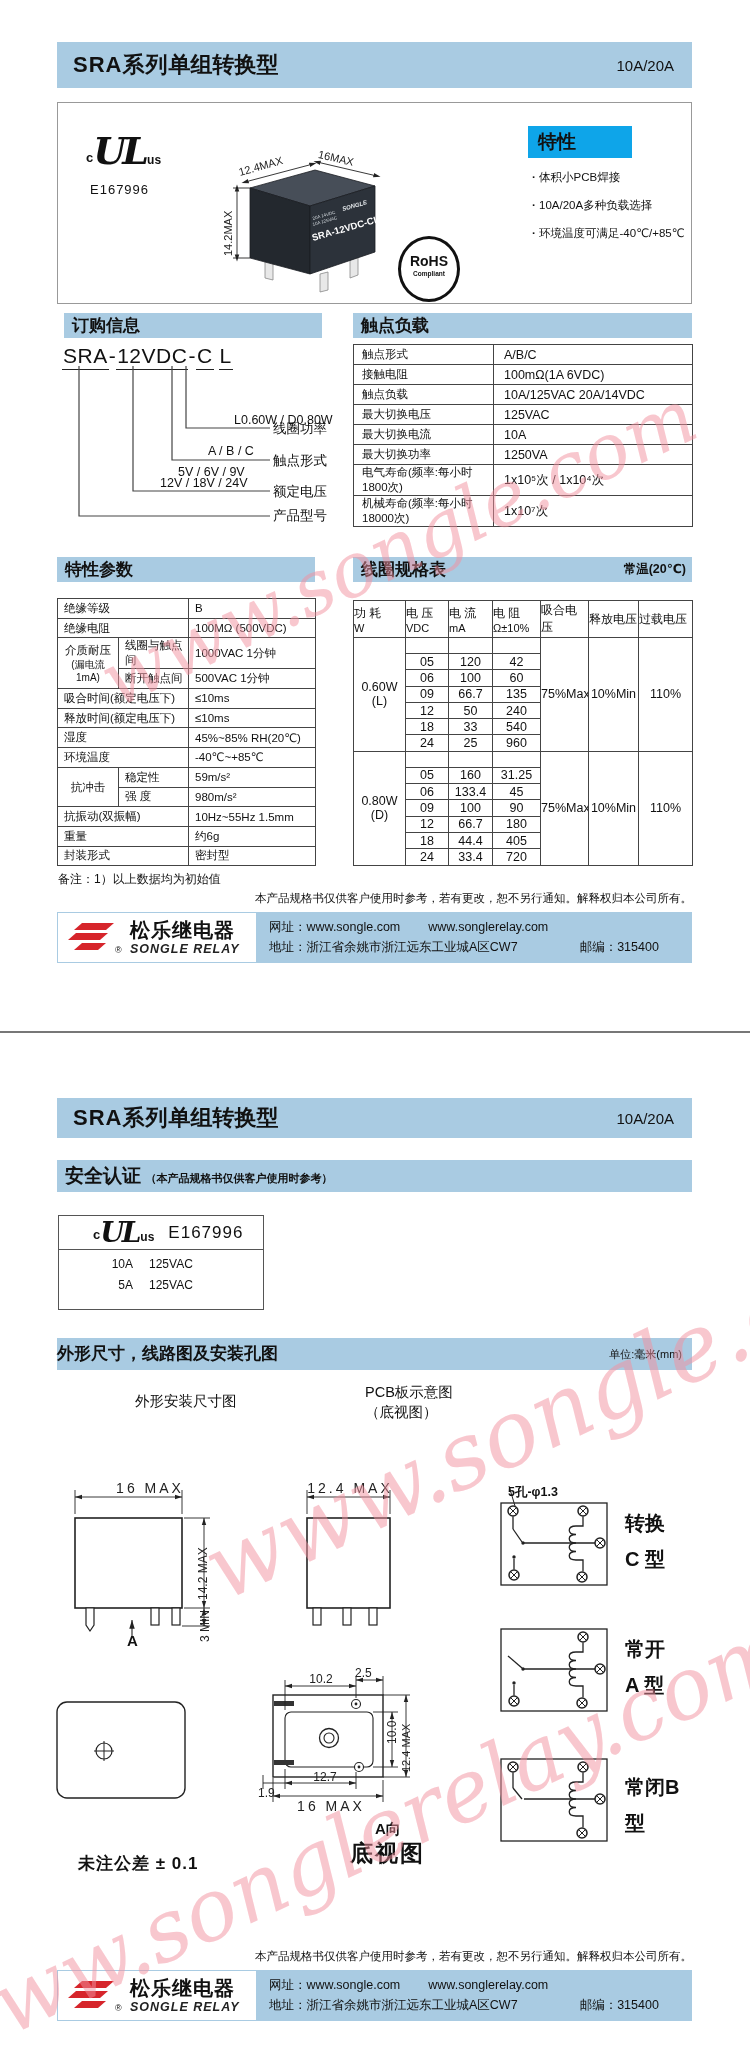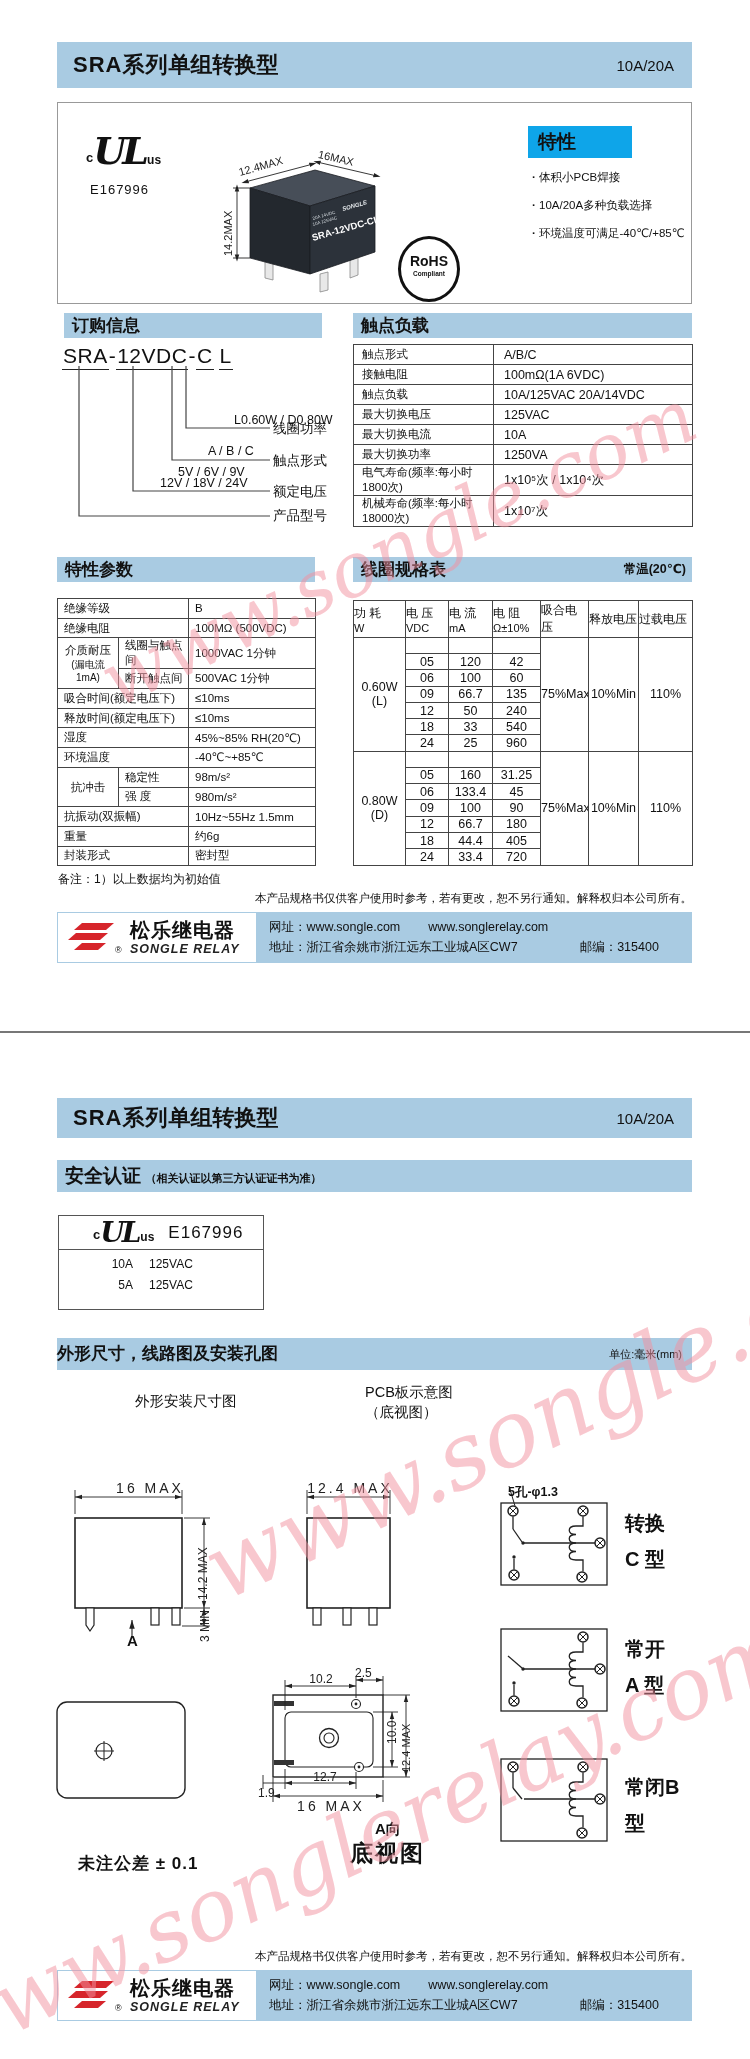--- a/index.html
+++ b/index.html
@@ -306,21 +306,21 @@
         </tr>
         <tr>
           <td colspan="2">环境温度</td>
           <td class="cv">-40℃~+85℃</td>
         </tr>
         <tr>
           <td class="cg" rowspan="2">
             <div>抗冲击</div>
           </td>
           <td>稳定性</td>
-          <td class="cv">98m/s²</td>
+          <td class="cv">59m/s²</td>
         </tr>
         <tr>
           <td>强 度</td>
           <td class="cv">980m/s²</td>
         </tr>
         <tr>
           <td colspan="2">抗振动(双振幅)</td>
           <td class="cv">10Hz~55Hz 1.5mm</td>
         </tr>
         <tr>
@@ -485,21 +485,21 @@
 <div id="page-sep"></div>
 
 <div class="band mainbar" id="hdr2">
   <span class="series">SRA系列</span>
   <span class="mtitle">单组转换型</span>
   <span class="rating">10A/20A</span>
 </div>
 
 <div class="band" id="bar-safety">
   <span class="t1">安全认证</span>
-  <span class="t2">（相关认证以第三方认证证书为准）</span>
+  <span class="t2">（本产品规格书仅供客户使用时参考）</span>
 </div>
 
 <div class="abs" id="ulbox">
   <div class="hd">
     <span class="ulmark">
       <span class="ul-c">c</span>
       <span class="ul-big">UL</span>
       <span class="ul-us">us</span>
     </span>
     <span class="file">E167996</span>

